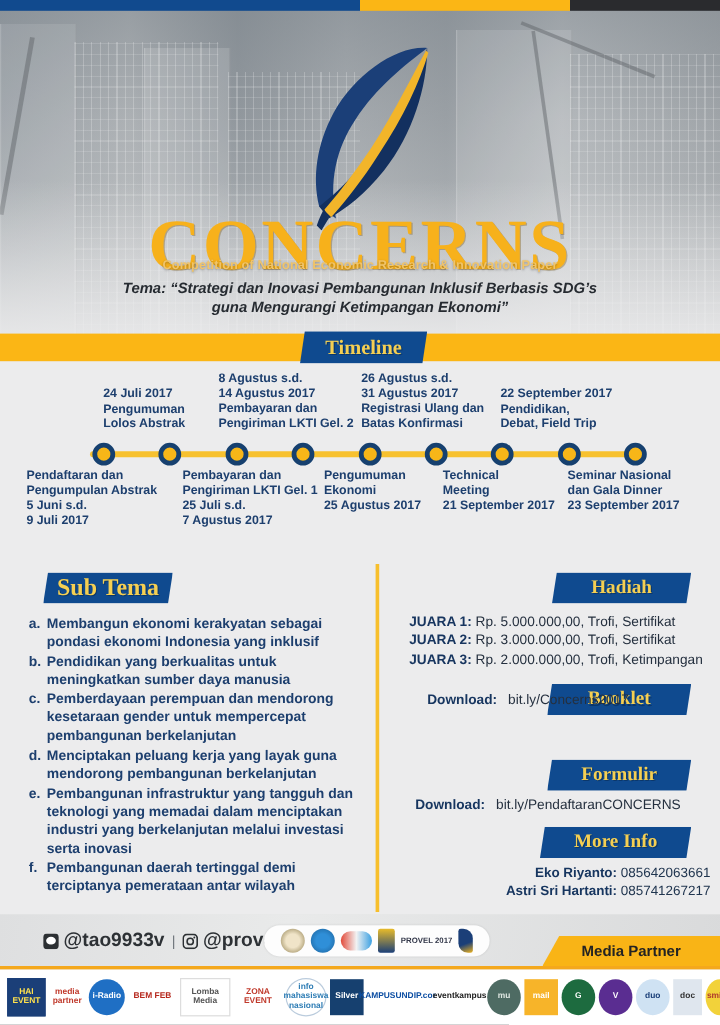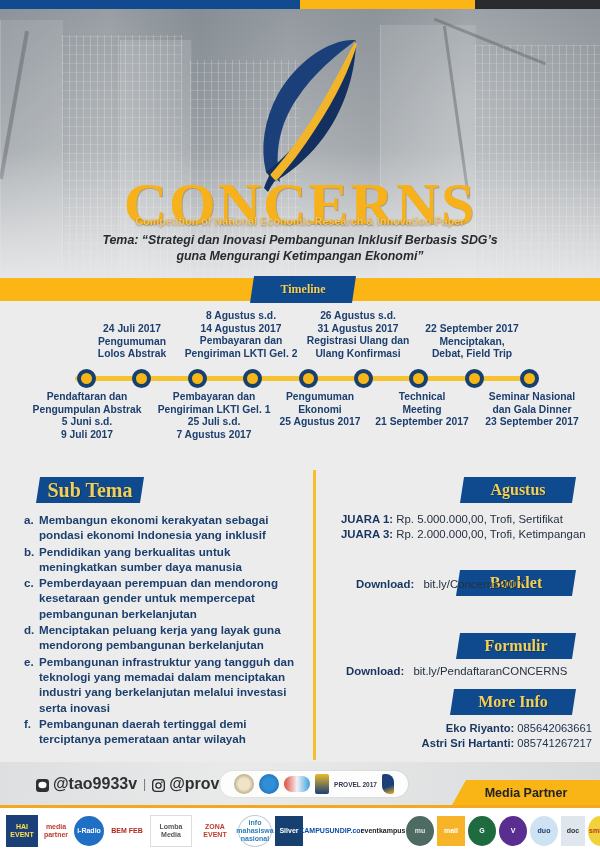--- a/index.html
+++ b/index.html
@@ -68,30 +68,30 @@
 
   
   .tl-band{position:absolute;left:0;top:278px;width:600px;height:23px;background:#fbb615;}
   .ribbon{
     position:absolute;background:#0f4a8f;color:#f5cf52;
     font-family:"Liberation Serif", serif;font-weight:700;
     display:flex;align-items:center;justify-content:center;
     text-shadow:1px 1px 0 rgba(0,0,0,.25);
   }
   .ribbon.timeline{
-    left:250px;top:276px;width:106px;height:27px;font-size:12px;
+    left:250px;top:276px;width:106px;height:27px;font-size:17px;
     clip-path:polygon(4px 0,100% 0,calc(100% - 4px) 100%,0 100%);
   }
 
   
   .tl{position:absolute;left:0;top:302px;width:600px;height:165px;}
   .tl-top{position:absolute;left:0;top:0;width:600px;height:70px;}
   .tl-bot{position:absolute;left:0;top:89px;width:580px;height:76px;}
   .tl-item{
-    position:absolute;text-align:center;color:#1d3f6e;
+    position:absolute;color:#1d3f6e;
     font-size:10.3px;line-height:12.6px;font-weight:700;
   }
   .tl-item .d{color:#1d3f6e;}
   .tl-item .yr{color:#1d3f6e;}
 
   .tl-rail{position:absolute;left:75px;top:376px;width:450px;height:5px;background:#f7c12f;border-radius:3px;}
   .dot{
     position:absolute;top:369px;width:19px;height:19px;border-radius:50%;
     background:#f7b618;border:4px solid #16406f;box-sizing:border-box;
   }
@@ -231,25 +231,25 @@
       <div class="tl-item" style="left:182px;top:8px;width:118px;">
         <div class="d">8 Agustus s.d.</div>
         <div class="d">14 Agustus 2017</div>
         <div>Pembayaran dan</div>
         <div>Pengiriman LKTI Gel. 2</div>
       </div>
       <div class="tl-item" style="left:301px;top:8px;width:114px;">
         <div class="d">26 Agustus s.d.</div>
         <div class="d">31 Agustus 2017</div>
         <div>Registrasi Ulang dan</div>
-        <div>Ulang Konfirmasi</div>
+        <div>Batas Konfirmasi</div>
       </div>
       <div class="tl-item" style="left:417px;top:21px;width:110px;">
         <div class="d">22 September 2017</div>
-        <div>Menciptakan,</div>
+        <div>Pendidikan,</div>
         <div>Debat, Field Trip</div>
       </div>
     </div>
 
     <div class="tl-bot">
       <div class="tl-item" style="left:22px;top:0px;width:130px;">
         <div>Pendaftaran dan</div>
         <div>Pengumpulan Abstrak</div>
         <div class="yr">5 Juni s.d.</div>
         <div class="yr">9 Juli 2017</div>
@@ -314,23 +314,24 @@
         <div class="st-text">Pembangunan infrastruktur yang tangguh dan teknologi yang memadai dalam menciptakan industri yang berkelanjutan melalui investasi serta inovasi</div>
       </div>
       <div class="st-row">
         <div class="st-letter">f.</div>
         <div class="st-text">Pembangunan daerah tertinggal demi terciptanya pemerataan antar wilayah</div>
       </div>
     </div>
 
   <div class="vdivider"></div>
 
-  <div class="ribbon hadiah">Agustus</div>
+  <div class="ribbon hadiah">Hadiah</div>
   <div class="prizes" id="prize-list">
       <div class="prize"><b>JUARA 1:</b><span> Rp. 5.000.000,00, Trofi, Sertifikat</span></div>
+      <div class="prize"><b>JUARA 2:</b><span> Rp. 3.000.000,00, Trofi, Sertifikat</span></div>
       <div class="prize"><b>JUARA 3:</b><span> Rp. 2.000.000,00, Trofi, Ketimpangan</span></div>
     </div>
 
   <div class="ribbon booklet">Booklet</div>
   <div class="dl booklet">
     <b>Download:</b>
     <span style="margin-left:6px">bit.ly/Concerns2017</span>
   </div>
 
   <div class="ribbon formulir">Formulir</div>

